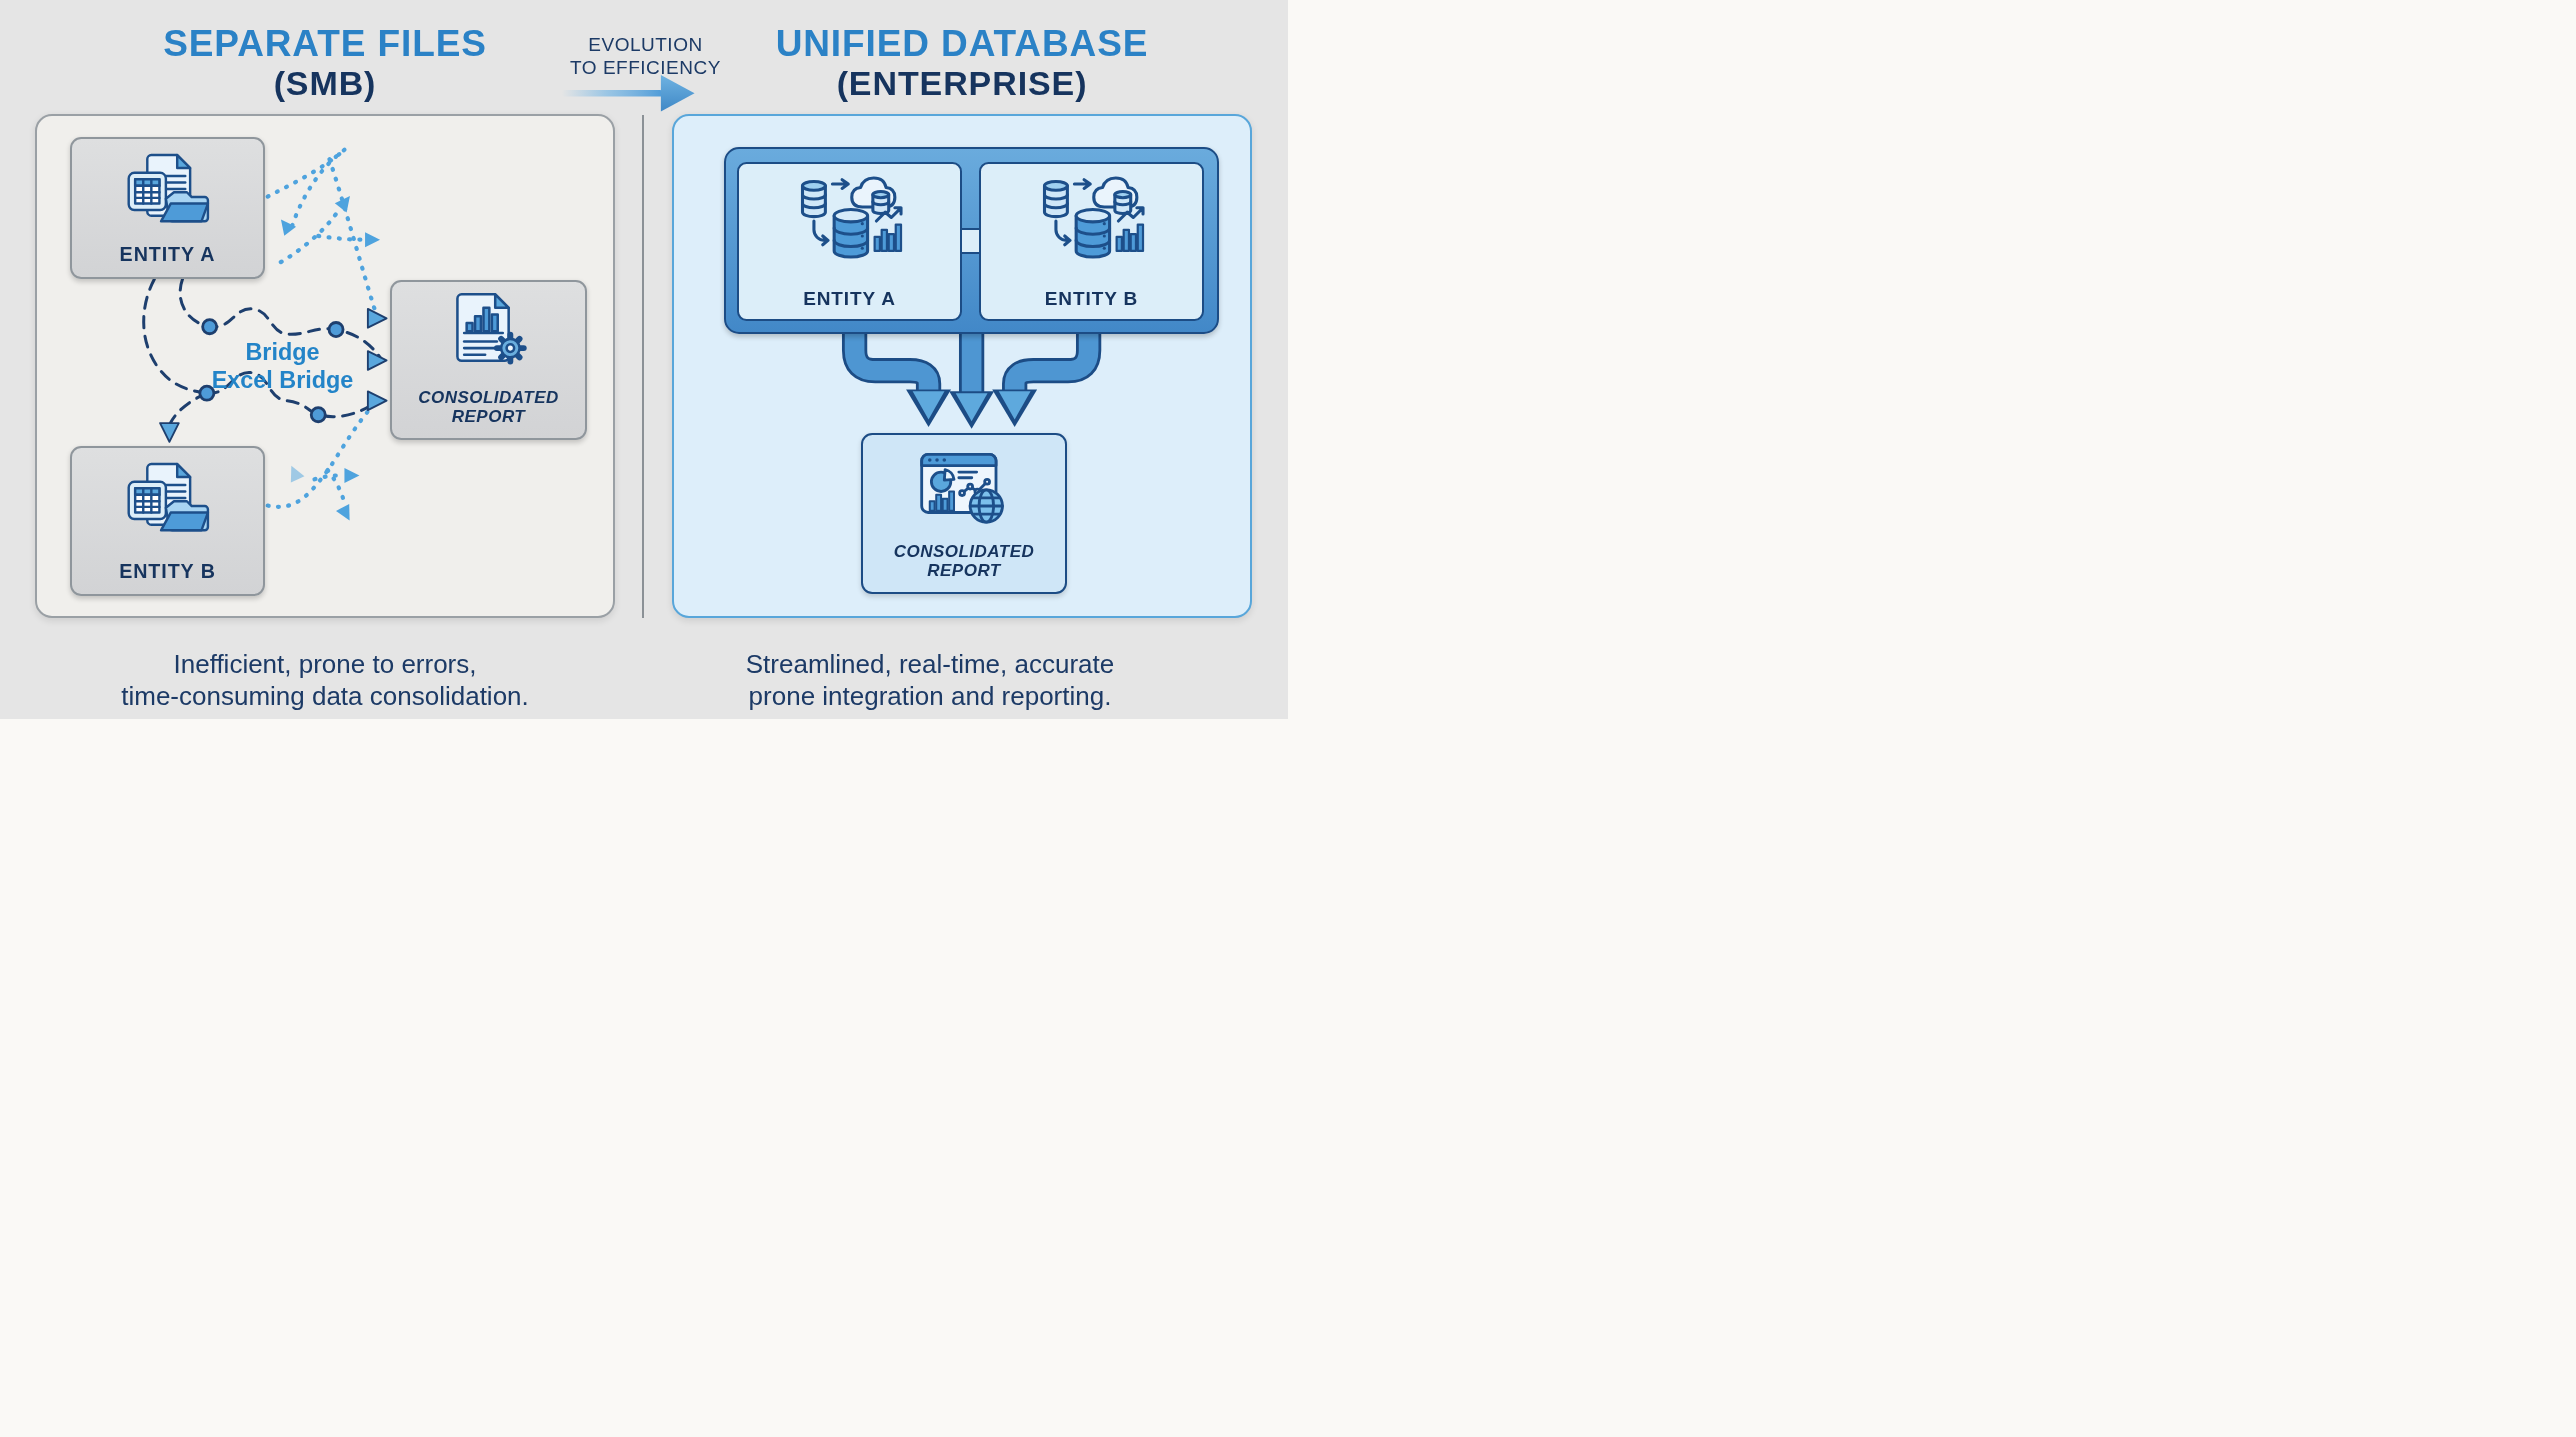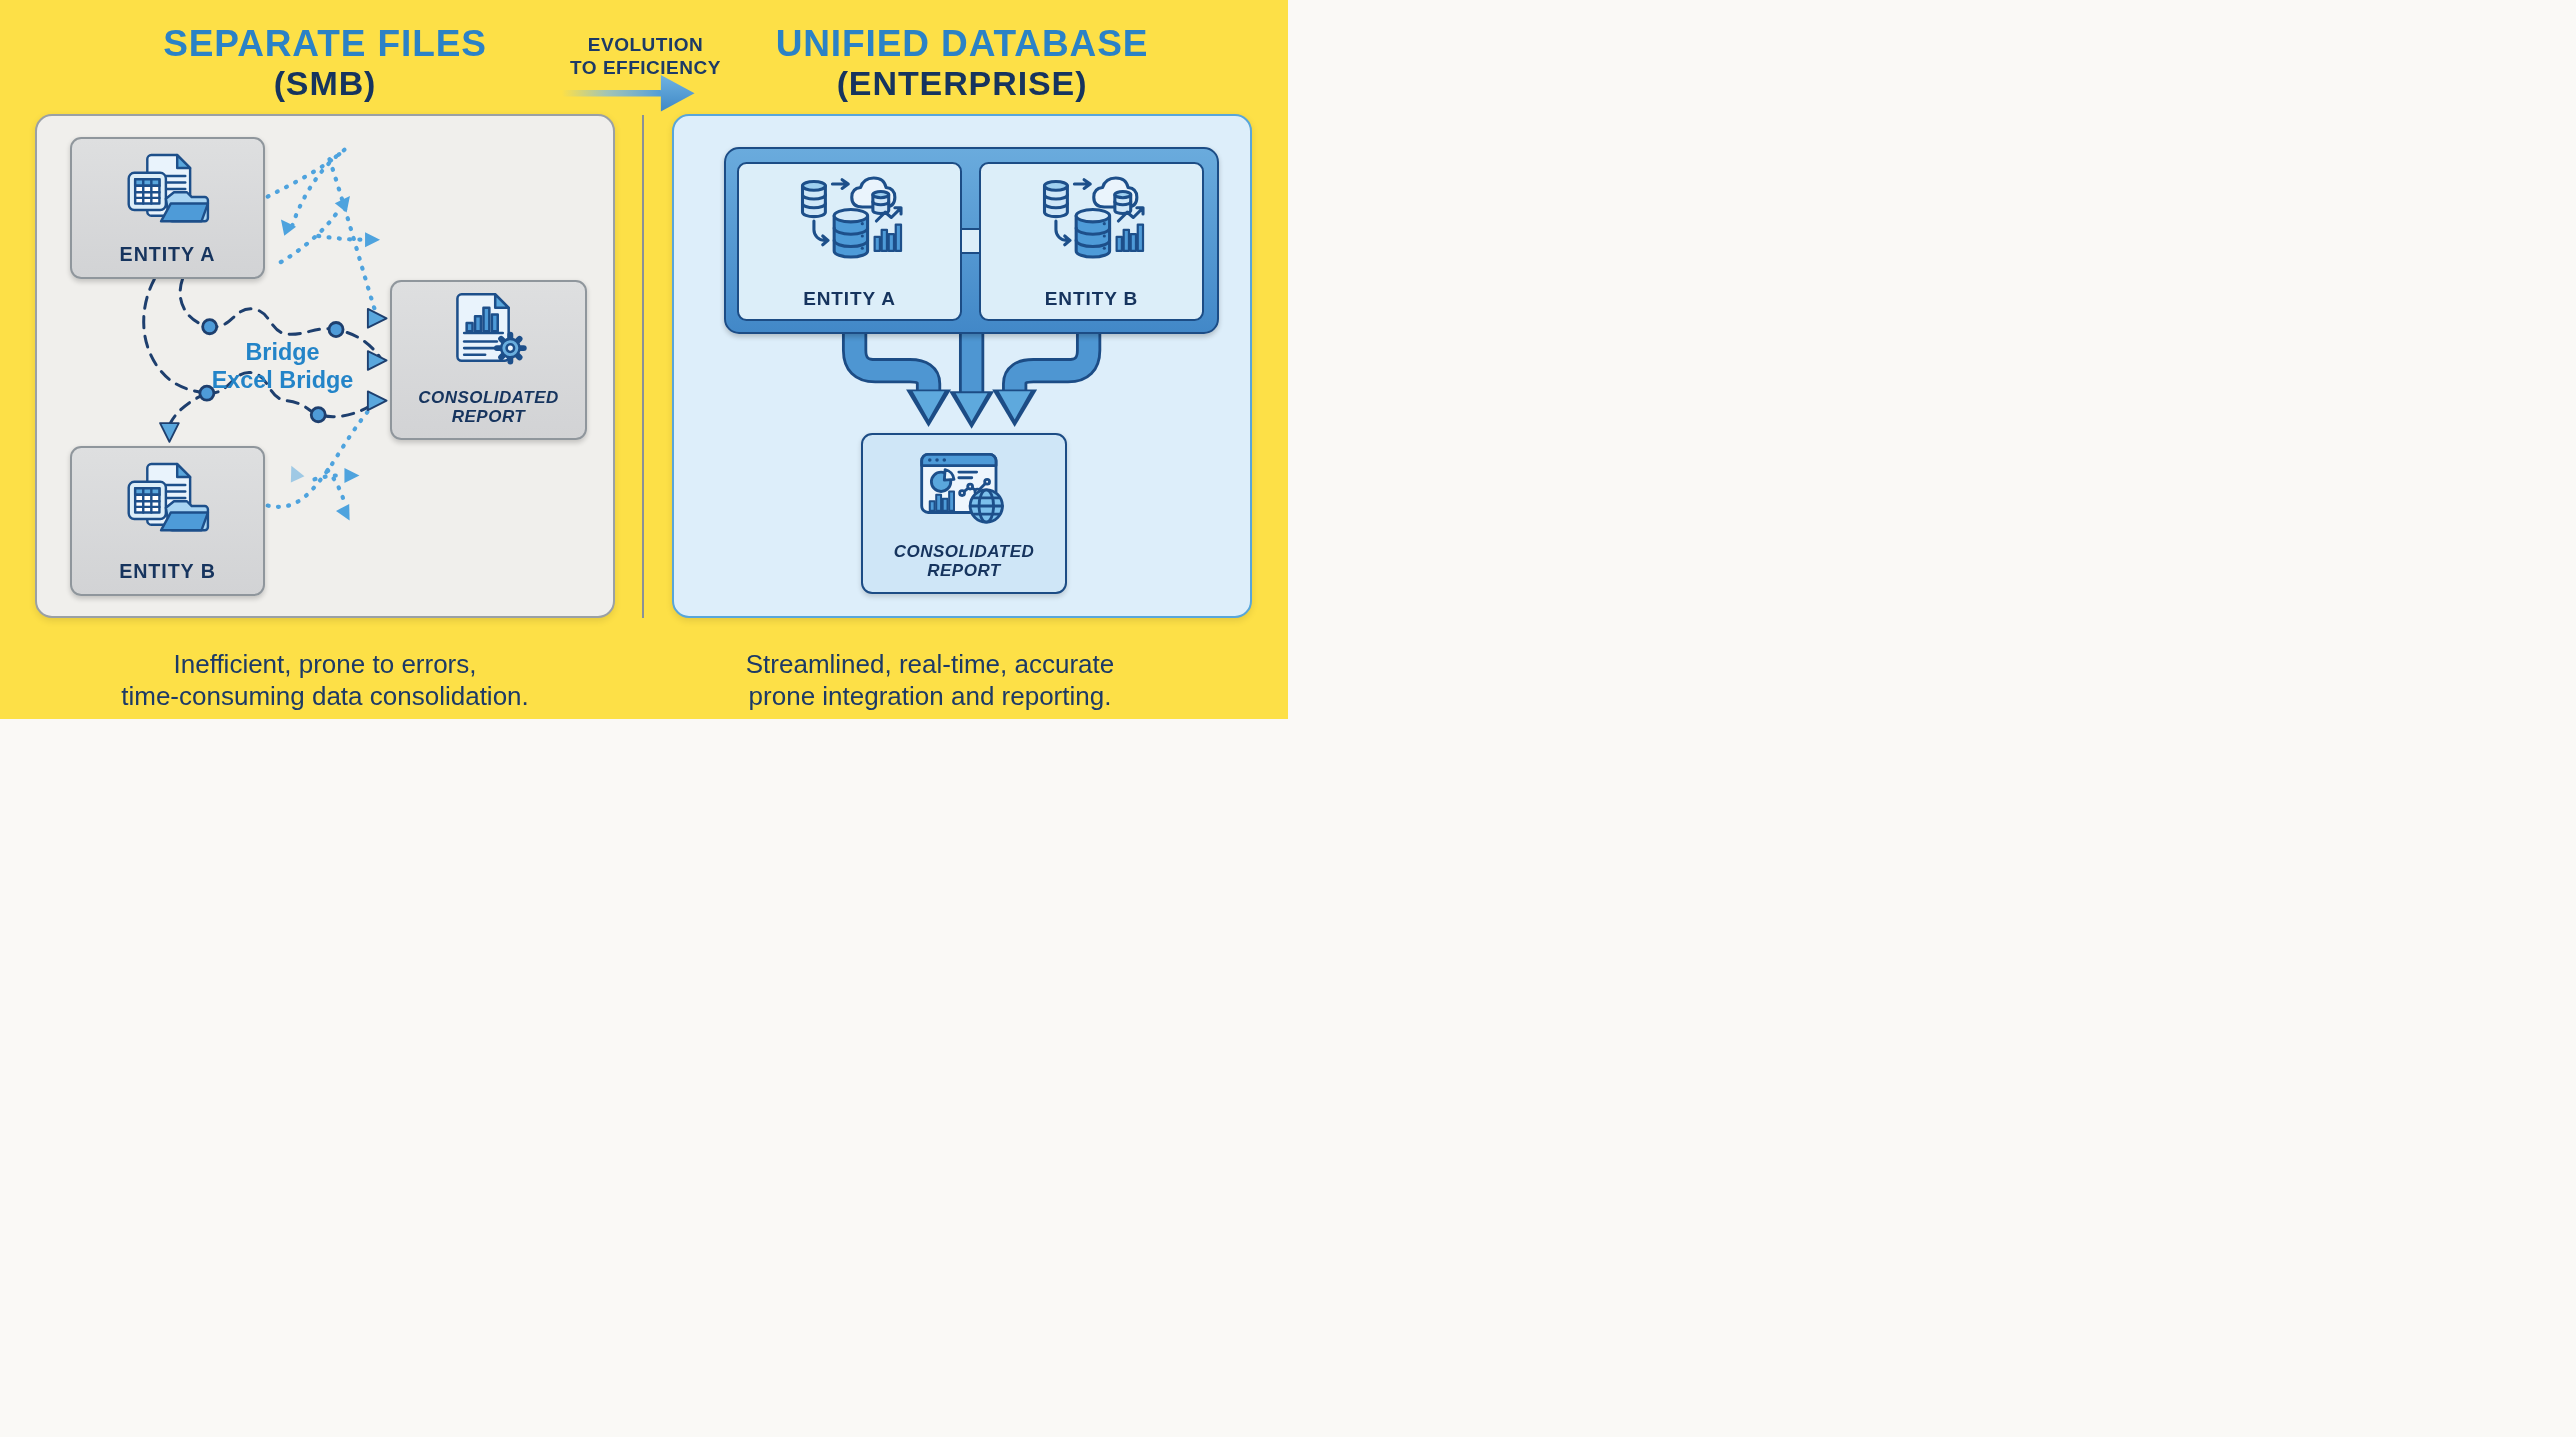--- a/index.html
+++ b/index.html
@@ -1,23 +1,23 @@
 <!DOCTYPE html>
 <html style="font-size:15px"><head>
 <meta charset="utf-8">
 <style>
   html,body{margin:0;padding:0;background:#faf9f6;}
   .canvas{
     position:relative;width:1288px;height:719px;overflow:hidden;
-    background:#fde047;font-family:"Liberation Sans",sans-serif;
+    background:#e5e5e5;font-family:"Liberation Sans",sans-serif;
   }
   .title-block{position:absolute;text-align:center;line-height:1.12;}
   .title-main{font-size:37px;font-weight:700;color:#2b82c6;letter-spacing:0.9px;}
   .title-sub{font-size:34px;font-weight:700;color:#16345e;letter-spacing:0.9px;}
-  .center-label{font-size:19px;font-weight:700;color:#1c3a66;letter-spacing:0.5px;line-height:1.2;}
+  .center-label{font-size:19px;font-weight:400;color:#1c3a66;letter-spacing:0.5px;line-height:1.2;}
   .panel{position:absolute;top:114px;width:580px;height:504px;border-radius:17px;box-sizing:border-box;}
   .panel.smb{left:35px;background:#f0efec;border:2.8px solid #9aa0a5;box-shadow:0 2.8px 7.5px rgba(0,0,0,.10);}
   .panel.ent{left:672px;background:#ddeefa;border:2.8px solid #58a6da;box-shadow:0 2.8px 7.5px rgba(0,0,0,.10);}
   .divider{position:absolute;left:642px;top:115px;width:1.9px;height:503px;background:#8b9196;}
   .decor{position:absolute;left:0;top:0;}
   .gbox{
     position:absolute;box-sizing:border-box;border:2.8px solid #8f969c;border-radius:11.2px;
     background:linear-gradient(180deg,#dedfe0,#d2d3d5);
     display:flex;flex-direction:column;align-items:center;justify-content:space-between;
     padding:9.4px 5.6px 11.2px 5.6px;box-shadow:0 2.8px 5.6px rgba(0,0,0,.18);

